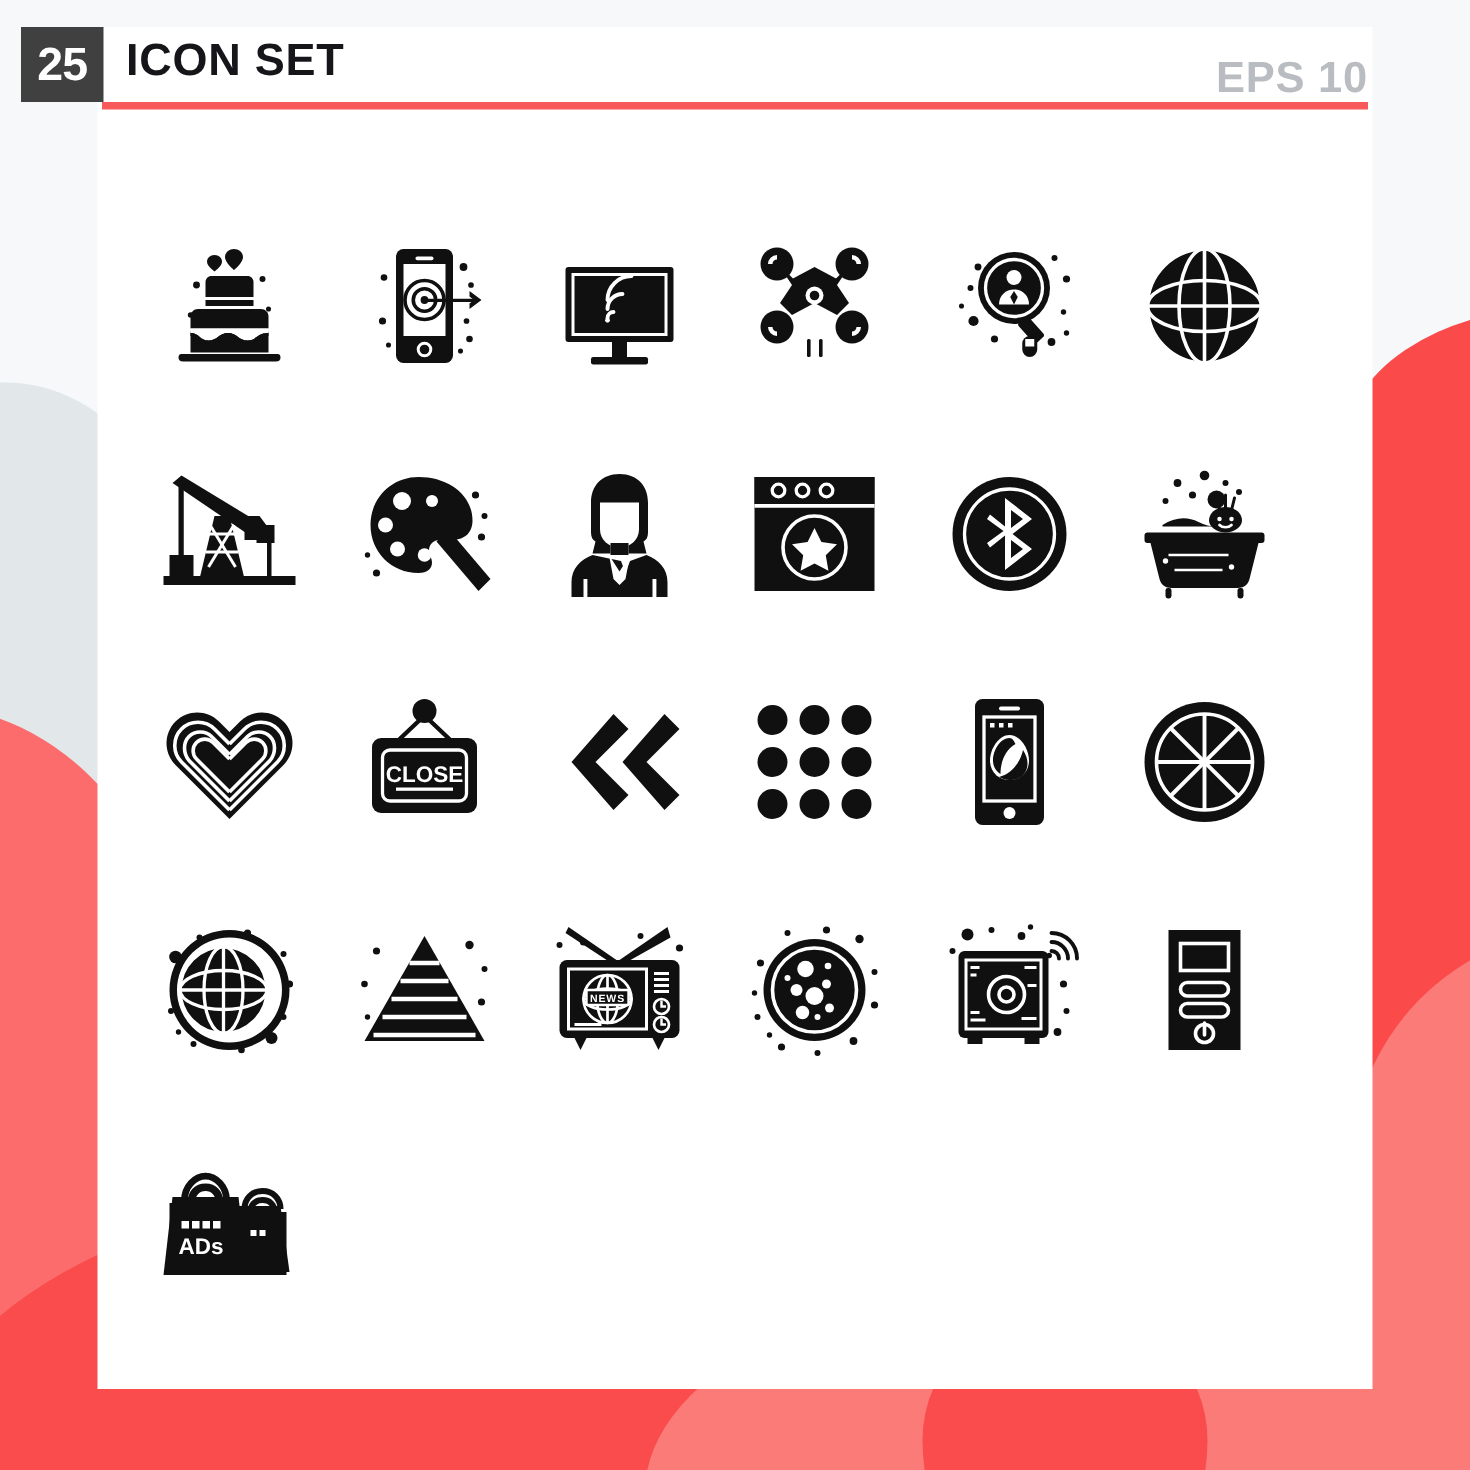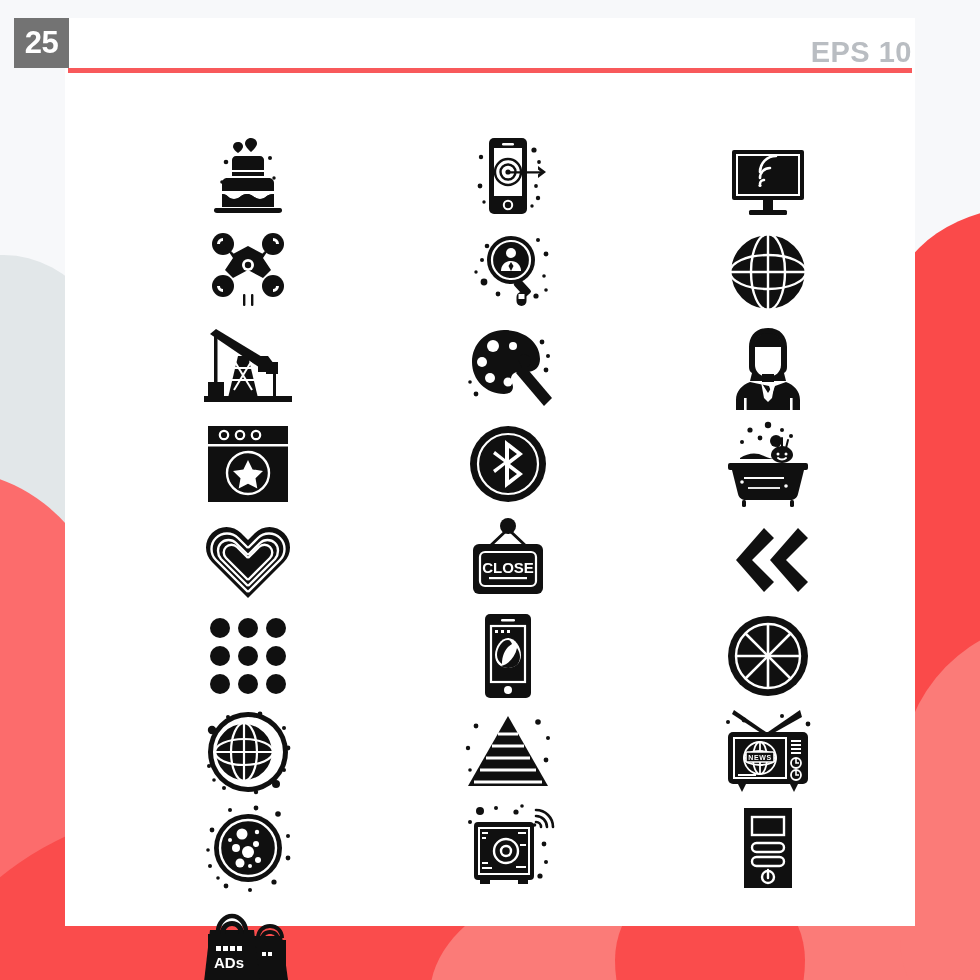--- a/index.html
+++ b/index.html
@@ -75,21 +75,21 @@
   #header {
     position: absolute;
     left: 0; top: 0;
     width: 980px; height: 78px;
     z-index: 10;
   }
   #badge-25 {
     position: absolute;
     left: 14px; top: 18px;
     width: 55px; height: 50px;
-    background: #737373;
+    background: #404040;
     color: #ffffff;
     font-size: 31px;
     font-weight: bold;
     line-height: 50px;
     text-align: center;
     letter-spacing: -0.5px;
   }
   #title {
     position: absolute;
     left: 84px; top: 24px;
@@ -109,24 +109,24 @@
   #rule {
     position: absolute;
     left: 68px; top: 68px;
     width: 844px; height: 5px;
     background: #f8595b;
   }
 
   
   #grid {
     position: absolute;
-    left: 118px; top: 128px;
+    left: 88px; top: 128px;
     width: 780px; height: 760px;
     display: grid;
-    grid-template-columns: repeat(3, 1fr);
+    grid-template-columns: repeat(6, 1fr);
     grid-template-rows: repeat(5, 1fr);
     z-index: 8;
   }
   .cell {
     display: flex;
     align-items: center;
     justify-content: center;
   }
   .cell svg { display: block; }
   .ink { fill: #101010; }
@@ -143,20 +143,21 @@
     <div class="blob blob-coral-bottom"></div>
     <div class="blob blob-deep-bottom"></div>
     <div class="blob blob-red-right"></div>
     <div class="blob blob-coral-right"></div>
   </div>
 
   <div id="card"></div>
 
   <div id="header">
     <div id="badge-25">25</div>
+    <div id="title">ICON SET</div>
     <div id="eps">EPS 10</div>
     <div id="rule"></div>
   </div>
 
   <div id="grid">
 
     <div class="cell">
       <svg width="96" height="96" viewBox="0 0 96 96">
         <g class="ink">
           <path d="M38 14c-3 0-5 2-5 4.5 0 3 5 6.5 5 6.5s5-3.5 5-6.5C43 16 41 14 38 14z"></path>

